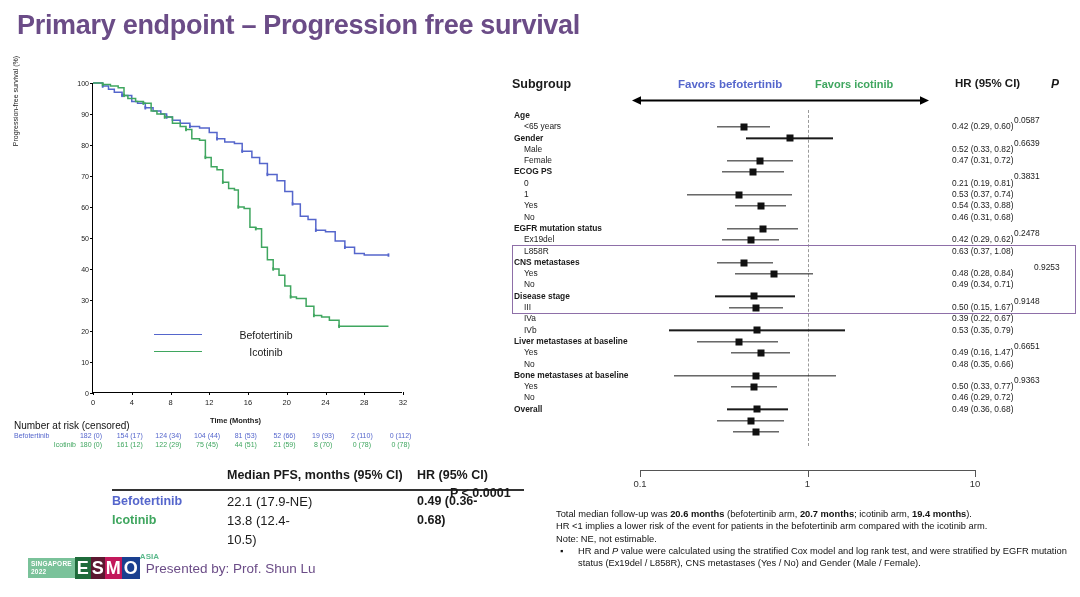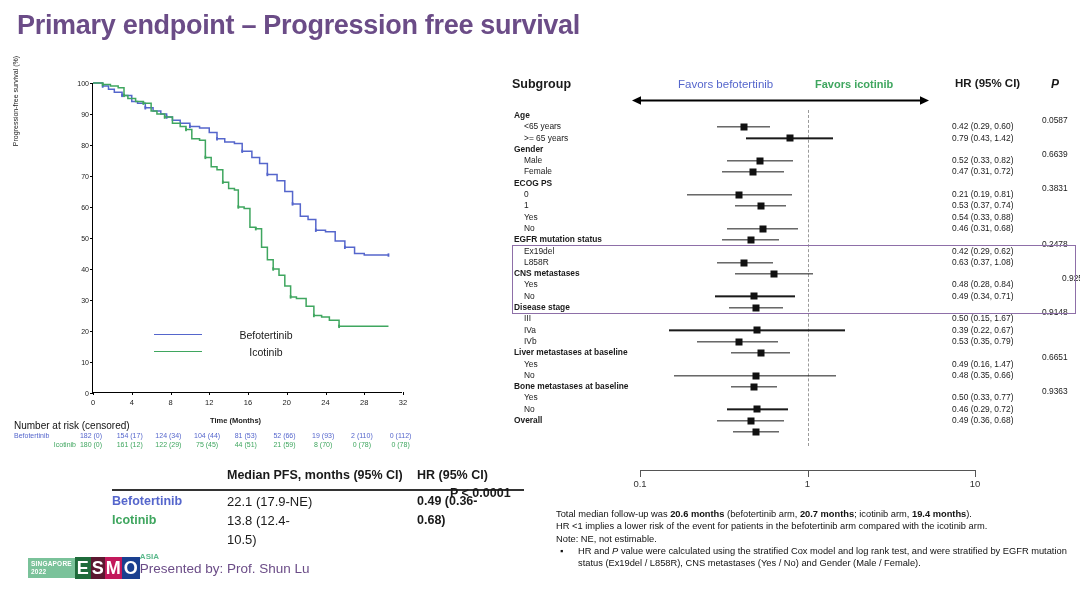--- a/index.html
+++ b/index.html
@@ -71,39 +71,39 @@
   .esmo-e { background:#1f6b3b; color:#fff; font-weight:bold; font-size:18px;
             line-height:22px; padding:0 2px; }
   .esmo-s { background:#5c1830; color:#fff; font-weight:bold; font-size:18px;
             line-height:22px; padding:0 1px; }
   .esmo-m { background:#c2185b; color:#fff; font-weight:bold; font-size:18px;
             line-height:22px; padding:0 1px; }
   .esmo-o { background:#1a3f8f; color:#fff; font-weight:bold; font-size:18px;
             line-height:22px; padding:0 2px; }
   .esmo-asia { position:absolute; left:100%; top:-5px; color:#5bb98c;
                font-size:8px; font-weight:bold; }
-  .presented { font-size:13.5px; color:#6b4c87; }
+  .presented { margin-left:6px; font-size:13.5px; color:#6b4c87; }
 
   
   .forest { position:absolute; left:512px; top:72px; width:566px; height:420px; }
   .f-head { position:relative; height:34px; }
   .f-subgroup { position:absolute; left:0; top:5px; font-size:12.5px; font-weight:bold; }
-  .f-fav-b { position:absolute; left:166px; top:6px; font-size:11.5px; font-weight:normal; color:#5566cc; }
+  .f-fav-b { position:absolute; left:166px; top:6px; font-size:11.5px; font-weight:bold; color:#5566cc; }
   .f-fav-i { position:absolute; left:303px; top:6px; font-size:11px; font-weight:bold; color:#3fa65f; }
   .f-hr-head { position:absolute; left:443px; top:5px; font-size:11.5px; font-weight:bold; }
   .f-p-head { position:absolute; left:539px; top:5px; font-size:12px; font-weight:bold; font-style:italic; }
   .f-arrow { position:absolute; left:120px; top:24px; width:297px; height:9px; }
 
   .f-rows { position:absolute; left:0; top:38px; width:566px; }
   .f-row { position:relative; height:11.3px; white-space:nowrap; }
   .f-label { position:absolute; left:2px; font-size:8.4px; line-height:11.3px; }
   .f-label.group { font-weight:bold; }
   .f-label.item { left:12px; }
   .f-hr { position:absolute; left:440px; font-size:8.4px; line-height:11.3px; }
-  .f-p { position:absolute; left:530px; font-size:8.4px; line-height:11.3px; }
+  .f-p { position:absolute; left:502px; font-size:8.4px; line-height:11.3px; }
 
   .f-plotarea { position:absolute; left:0; top:38px; width:566px; height:345px;
                 pointer-events:none; }
   .f-nullline { position:absolute; top:0; bottom:6px; width:1px;
                 border-left:1.4px dashed #9a9a9a; }
   .f-ci { position:absolute; height:1.3px; background:#1a1a1a; transform:translateY(-50%); }
   .f-pt { position:absolute; width:7px; height:7px; background:#111;
           transform:translate(-50%,-50%); }
 
   .f-highlight { position:absolute; border:1.6px solid #8e6fa8; pointer-events:none; }
@@ -302,24 +302,20 @@
     <div class="f-rows" id="forestRows">
         <div class="f-row">
           <span class="f-label group">Age</span>
           <span class="f-p" style="top: 5px;">0.0587</span>
         </div>
         <div class="f-row">
           <span class="f-label item">&lt;65 years</span>
           <span class="f-hr">0.42 (0.29, 0.60)</span>
         </div>
         <div class="f-row">
-          <span class="f-label item">&gt;= 65 years</span>
-          <span class="f-hr">0.79 (0.43, 1.42)</span>
-        </div>
-        <div class="f-row">
           <span class="f-label group">Gender</span>
           <span class="f-p" style="top: 5px;">0.6639</span>
         </div>
         <div class="f-row">
           <span class="f-label item">Male</span>
           <span class="f-hr">0.52 (0.33, 0.82)</span>
         </div>
         <div class="f-row">
           <span class="f-label item">Female</span>
           <span class="f-hr">0.47 (0.31, 0.72)</span>

